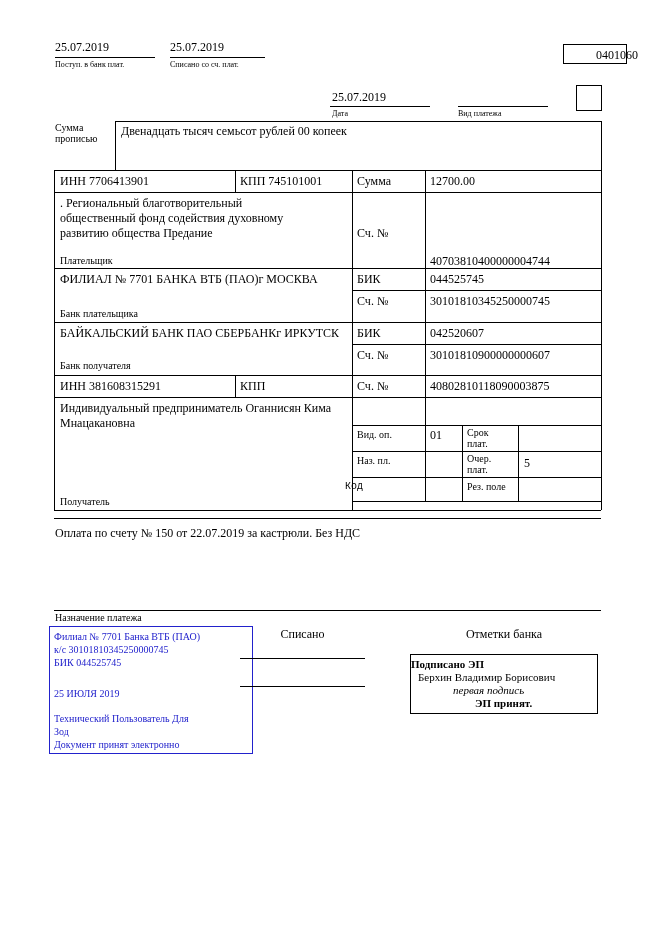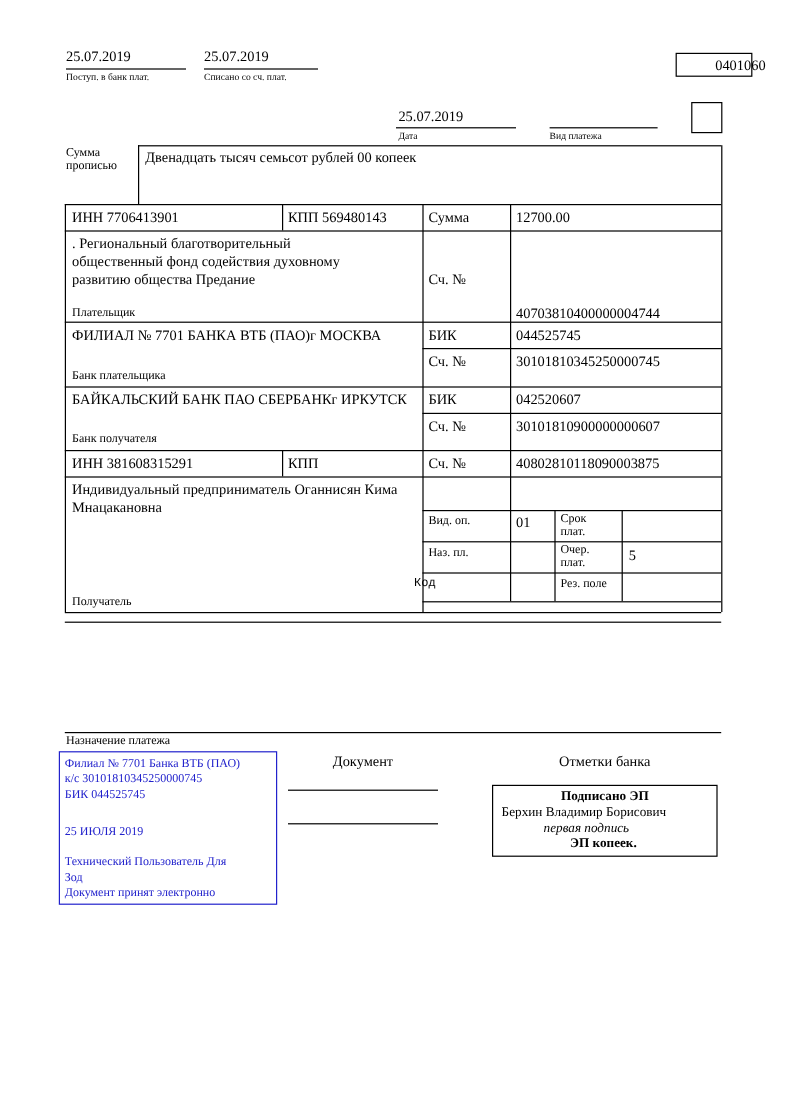--- a/index.html
+++ b/index.html
@@ -13,31 +13,31 @@
   .hline { position:absolute; height:1px; background:#000; }
   .vline { position:absolute; width:1px; background:#000; }
   .t12 { font-size:12px; line-height:15px; }
   .t13b { font-size:13px; font-weight:bold; line-height:15px; }
   .t10 { font-size:10px; line-height:11px; }
   .t8  { font-size:8px;  line-height:9px; }
   .nowrap { white-space:nowrap; }
   .center { text-align:center; }
   .box { position:absolute; border:1px solid #000; }
   .stamp {
-    position:absolute; left:49px; top:626px; width:182px; height:128px;
+    position:absolute; left:49px; top:626px; width:204px; height:128px;
     border:1px solid #2222cc; color:#2222cc; font-size:10px; line-height:13px;
     padding:3px 4px;
   }
   .stamp .gap-lg { margin-top:18px; }
   .stamp .gap-sm { margin-top:12px; }
   .epbox {
     position:absolute; left:410px; top:654px; width:188px; height:60px;
     border:1px solid #000; font-size:11px; line-height:13px; padding-top:3px;
   }
-  .ep-title { font-weight:bold; text-align:center; }
+  .ep-title { font-weight:bold; text-align:left; }
   .ep-name { padding-left:7px; }
   .ep-role { padding-left:42px; font-style:italic; }
   .ep-verdict { padding-left:64px; font-weight:bold; }
 </style>
 </head>
 <body>
 
 <div class="page">
 
   <div class="abs t12" style="left:55px; top:40px;">25.07.2019</div>
@@ -82,21 +82,21 @@
   <div class="vline" style="left:54px; top:170px; height:340px;"></div>
   <div class="vline" style="left:235px; top:170px; height:22px;"></div>
   <div class="vline" style="left:235px; top:375px; height:22px;"></div>
   <div class="vline" style="left:352px; top:170px; height:340px;"></div>
   <div class="vline" style="left:425px; top:170px; height:331px;"></div>
   <div class="vline" style="left:462px; top:425px; height:76px;"></div>
   <div class="vline" style="left:518px; top:425px; height:76px;"></div>
   <div class="vline" style="left:601px; top:121px; height:389px;"></div>
 
   <div class="abs t12" style="left:60px; top:174px;">ИНН 7706413901</div>
-  <div class="abs t12" style="left:240px; top:174px;">КПП 569480143</div>
+  <div class="abs t12" style="left:240px; top:174px;">КПП 745101001</div>
   <div class="abs t12" style="left:357px; top:174px;">Сумма</div>
   <div class="abs t12" style="left:430px; top:174px;">12700.00</div>
 
   <div class="abs t12" style="left:60px; top:196px; width:250px;">. Региональный благотворительный общественный фонд содействия духовному развитию общества Предание</div>
   <div class="abs t12" style="left:357px; top:226px;">Сч. №</div>
   <div class="abs t12" style="left:430px; top:226px;margin-top:28px;">40703810400000004744</div>
   <div class="abs t10" style="left:60px; top:255px;">Плательщик</div>
 
   <div class="abs t12 nowrap" style="left:60px; top:272px;">ФИЛИАЛ № 7701 БАНКА ВТБ (ПАО)г МОСКВА</div>
   <div class="abs t12" style="left:357px; top:272px;">БИК</div>
@@ -121,38 +121,39 @@
 
   <div class="abs t10" style="left:357px; top:429px;">Вид. оп.</div>
   <div class="abs t12" style="left:430px; top:428px;">01</div>
   <div class="abs t10" style="left:467px; top:427px; width:40px;">Срок плат.</div>
   <div class="abs t10" style="left:357px; top:455px;">Наз. пл.</div>
   <div class="abs t10" style="left:467px; top:453px; width:40px;">Очер. плат.</div>
   <div class="abs t12" style="left:524px; top:456px;">5</div>
   <div class="abs t10" style="left:345px; top:481px;font-family:Liberation Mono, monospace;">Код</div>
   <div class="abs t10" style="left:467px; top:481px;">Рез. поле</div>
 
+  <div class="abs t12" style="left:55px; top:526px;">Оплата по счету № 150 от 22.07.2019 за кастрюли. Без НДС</div>
   <div class="hline" style="left:54px; top:610px; width:547px;"></div>
   <div class="abs t10" style="left:55px; top:612px;">Назначение платежа</div>
 
   <div class="stamp">
     <div>Филиал № 7701 Банка ВТБ (ПАО)</div>
     <div>к/с 30101810345250000745</div>
     <div>БИК 044525745</div>
     <div class="gap-lg">25 ИЮЛЯ 2019</div>
     <div class="gap-sm">Технический Пользователь Для</div>
     <div>Зод</div>
     <div>Документ принят электронно</div>
   </div>
 
-  <div class="abs t12 center" style="left:240px; top:627px; width:125px;">Документ</div>
+  <div class="abs t12 center" style="left:240px; top:627px; width:125px;">Списано</div>
   <div class="hline" style="left:240px; top:658px; width:125px;"></div>
   <div class="hline" style="left:240px; top:686px; width:125px;"></div>
 
   <div class="abs t12 center" style="left:410px; top:627px; width:188px;">Отметки банка</div>
   <div class="epbox">
     <div class="ep-title">Подписано ЭП</div>
     <div class="ep-name">Берхин Владимир Борисович</div>
     <div class="ep-role">первая подпись</div>
-    <div class="ep-verdict">ЭП копеек.</div>
+    <div class="ep-verdict">ЭП принят.</div>
   </div>
 
 </div>
 
 </body></html>

